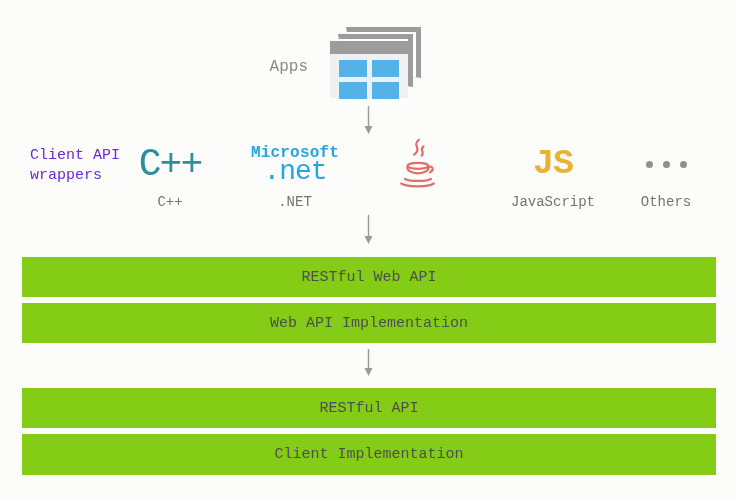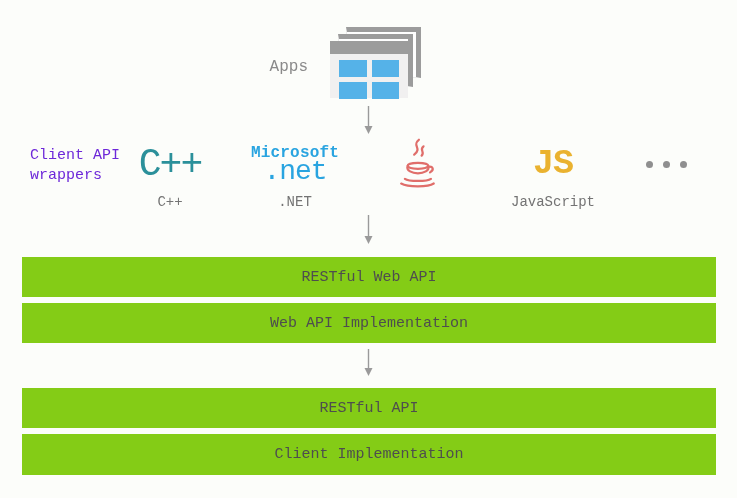--- a/index.html
+++ b/index.html
@@ -123,20 +123,21 @@
   </div>
 
   <div class="wrap-col col-others">
     <div class="logo-box">
       <span class="ellipsis">
           <span></span>
           <span></span>
           <span></span>
         </span>
     </div>
+    <div class="caption">Others</div>
   </div>
 
   <svg class="arrow arrow-2" height="29" viewBox="0 0 13 29">
     <line x1="6.5" y1="0" x2="6.5" y2="22" stroke="#9A9A9A" stroke-width="1.4"></line>
     <polygon points="2.5,21 10.5,21 6.5,29" fill="#9A9A9A"></polygon>
   </svg>
 
   <div class="bar bar-1">RESTful Web API</div>
   <div class="bar bar-2">Web API Implementation</div>
 

